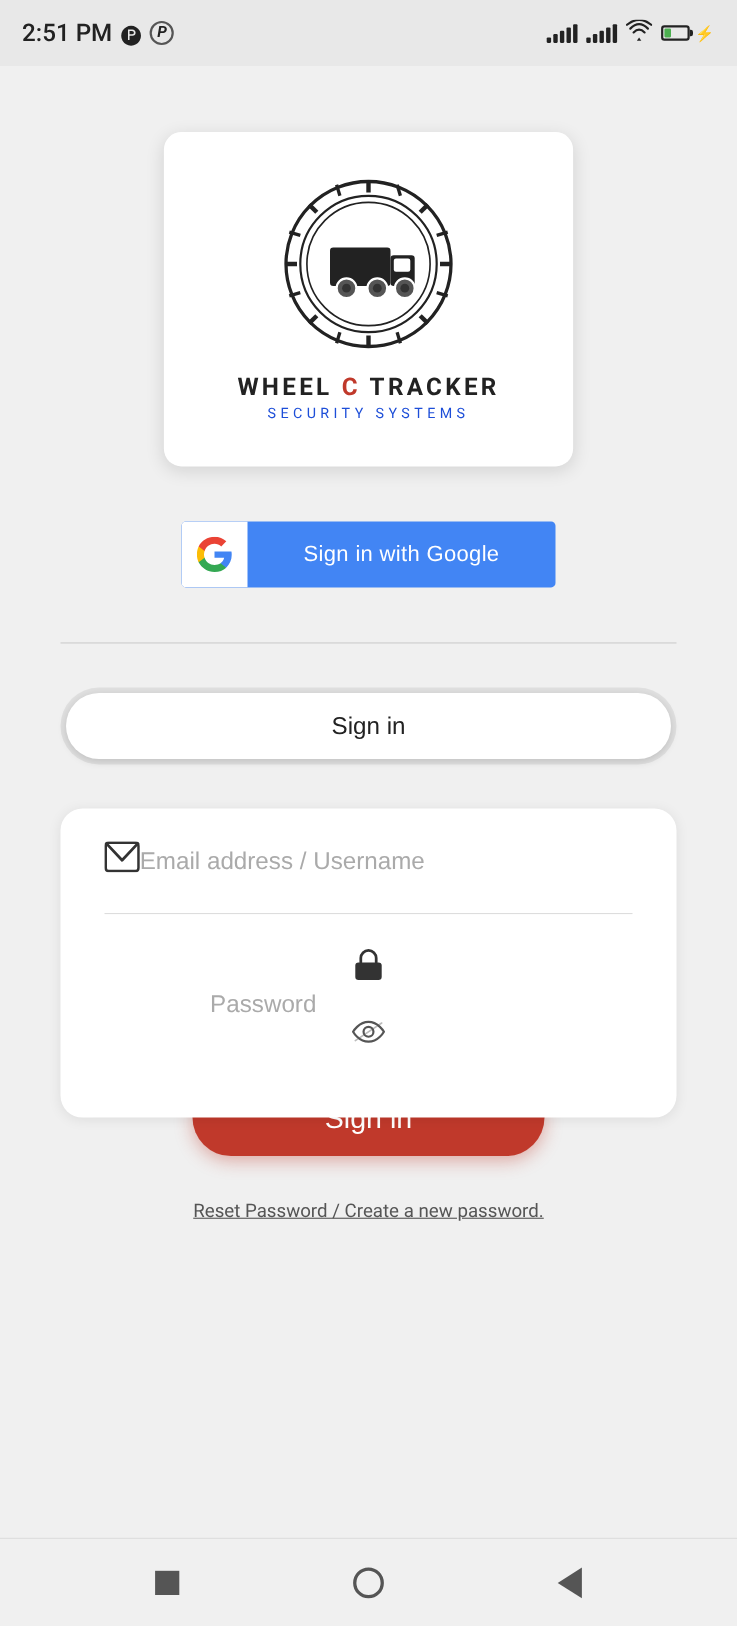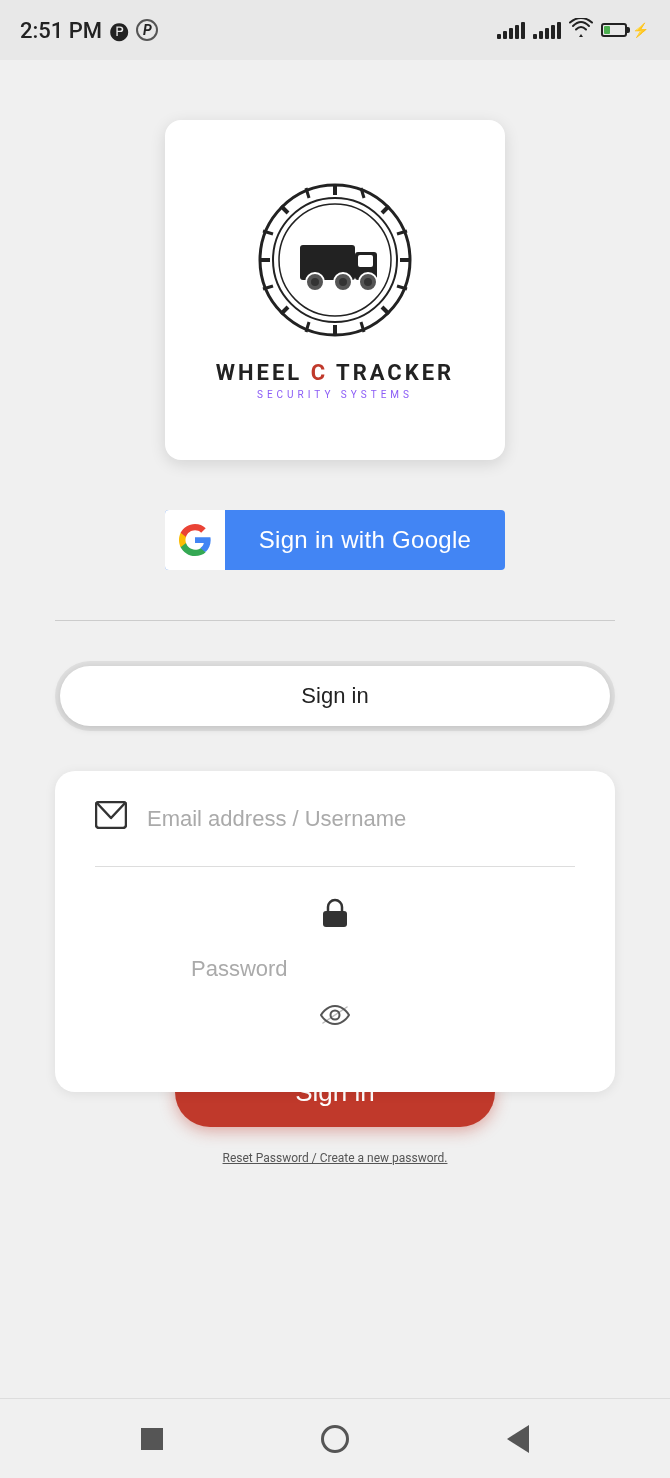--- a/index.html
+++ b/index.html
@@ -96,49 +96,49 @@
       flex-direction: column;
       align-items: center;
       padding: 60px 40px 30px;
       gap: 0;
     }
 
     
     .logo-card {
       background: white;
       border-radius: 16px;
-      padding: 60px 50px;
+      padding: 40px 50px;
       box-shadow: 0 4px 16px rgba(0,0,0,0.12);
       display: flex;
       flex-direction: column;
       align-items: center;
-      width: 340px;
+      width: 372px;
       margin-bottom: 50px;
     }
 
     .logo-circle {
       width: 160px;
       height: 160px;
       margin-bottom: 20px;
     }
 
     .brand-name {
       font-size: 22px;
       font-weight: 700;
       letter-spacing: 3px;
       color: #222;
       margin-bottom: 4px;
     }
     .brand-name span {
       color: #c0392b;
     }
     .brand-subtitle {
-      font-size: 10px;
+      font-size: 13px;
       letter-spacing: 4px;
-      color: #8b5cf6;
+      color: #1d4ed8;
     }
 
     
     .google-btn {
       display: flex;
       align-items: center;
       background: #4285f4;
       border: none;
       border-radius: 4px;
       height: 60px;
@@ -156,21 +156,21 @@
       justify-content: center;
       flex-shrink: 0;
     }
     .google-g-svg {
       width: 32px;
       height: 32px;
     }
     .google-btn-text {
       flex: 1;
       color: white;
-      font-size: 24px;
+      font-size: 20px;
       font-weight: 500;
       letter-spacing: 0.3px;
     }
 
     
     .divider {
       width: 560px;
       height: 1px;
       background: #ccc;
       margin-bottom: 40px;
@@ -211,21 +211,20 @@
       border-radius: 20px;
       padding: 0 40px 30px;
       box-shadow: 0 2px 12px rgba(0,0,0,0.08);
       margin-bottom: 0;
       position: relative;
     }
 
     .form-field {
       display: flex;
       align-items: center;
-      gap: 20px;
       padding: 30px 0;
       border-bottom: 1px solid #ddd;
     }
     .form-field:last-child {
       border-bottom: none;
       flex-direction: column;
     }
     .field-icon {
       font-size: 28px;
       color: #333;
@@ -263,22 +262,22 @@
       cursor: pointer;
       margin-top: -35px;
       display: block;
       margin-left: auto;
       margin-right: auto;
       box-shadow: 0 4px 16px rgba(192,57,43,0.4);
     }
 
     
     .reset-link {
-      margin-top: 24px;
-      font-size: 12px;
+      margin-top: 40px;
+      font-size: 17px;
       color: #555;
       text-decoration: underline;
       cursor: pointer;
       background: none;
       border: none;
       font-family: inherit;
     }
 
     
     .spacer { flex: 1; }

